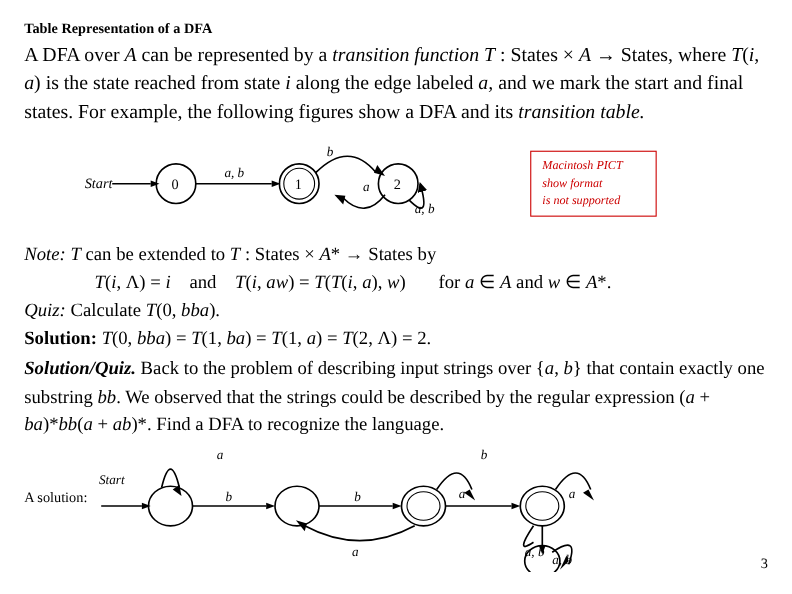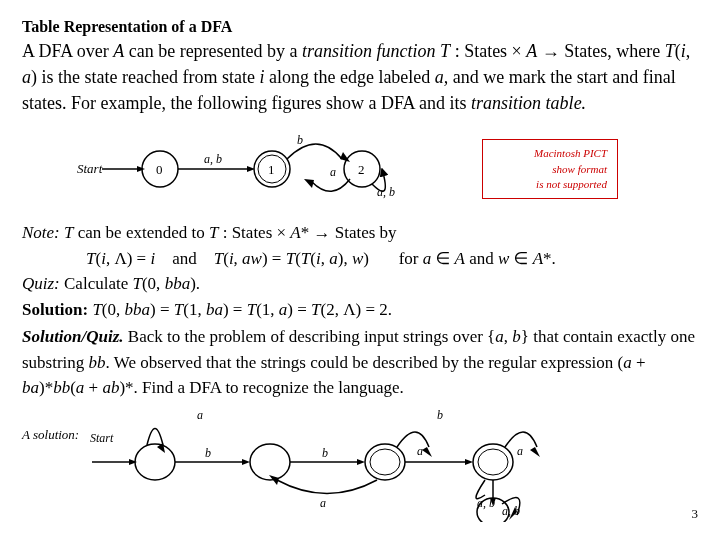--- a/index.html
+++ b/index.html
@@ -12,21 +12,21 @@
       color: #000;
       overflow: hidden;
       position: relative;
     }
     .page {
       padding: 18px 22px 10px 22px;
       position: relative;
     }
     .title {
       font-weight: bold;
-      font-size: 16px;
+      font-size: 13px;
       margin-bottom: 2px;
     }
     .body-text {
       font-size: 18px;
       line-height: 1.45;
       margin-bottom: 6px;
     }
     .italic { font-style: italic; }
     .bold { font-weight: bold; text-align: center; }
 
@@ -43,39 +43,38 @@
     
     .dfa-svg {
       width: 420px;
       height: 90px;
     }
 
     .pict-box {
       border: 1px solid #cc0000;
       color: #cc0000;
       font-size: 11px;
-      text-align: right;
+      text-align: left;
       padding: 6px 10px;
       line-height: 1.4;
       margin-left: 10px;
-      width: 136px;
+      width: 115px;
       font-style: italic;
     }
 
     .note-section {
       margin-top: 4px;
       font-size: 17px;
       line-height: 1.5;
     }
     .indent { margin-left: 64px; }
     .a-solution-label {
-      font-style: italic;
       font-size: 13px;
       margin-right: 8px;
-      margin-top: 20px;
+      margin-top: 39px;
       white-space: nowrap;
     }
     .page-num {
       position: absolute;
       bottom: 10px;
       right: 22px;
       font-size: 13px;
     }
   </style>
 </head>

